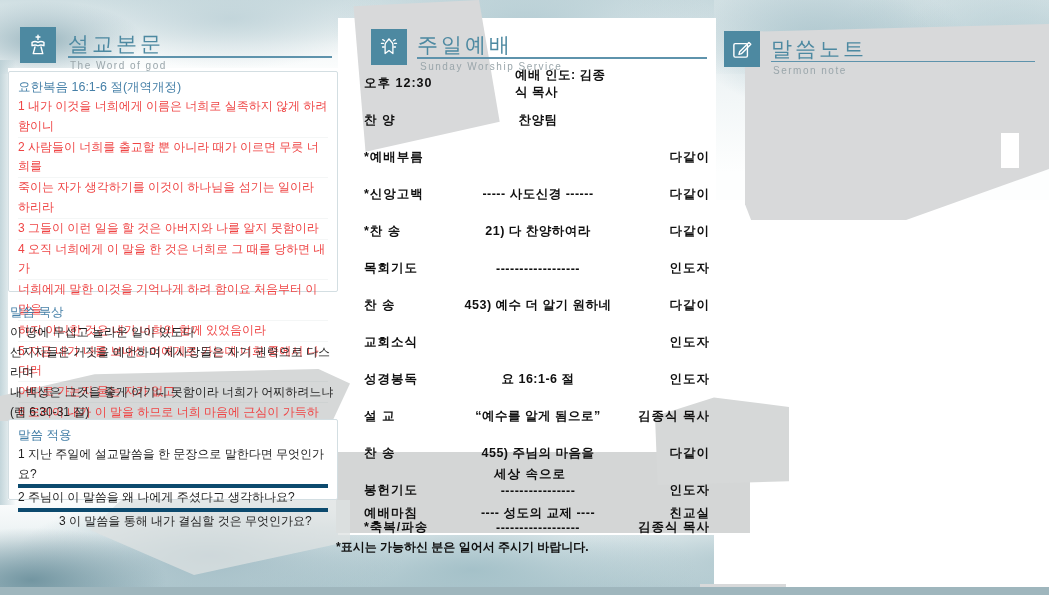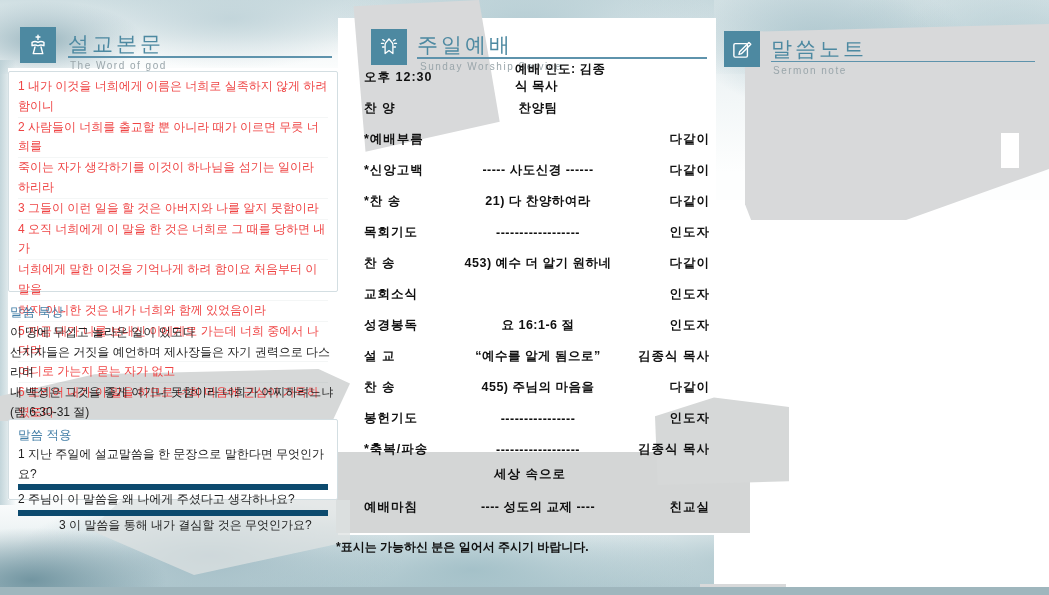--- a/index.html
+++ b/index.html
@@ -56,25 +56,25 @@
     display:flex;align-items:center;justify-content:center;}
   .col-title{position:absolute;z-index:5;font-size:21px;letter-spacing:3px;color:#4d89a1;}
   .rule{position:absolute;z-index:5;height:2px;background:#5e93ac;}
   .col-sub{position:absolute;z-index:5;font-size:10px;letter-spacing:1.5px;color:#9aa6ab;}
   
   .box{position:absolute;z-index:5;background:#fff;border:1px solid #d3dee2;border-radius:2px;
     padding:5px 9px;box-sizing:border-box;}
   .blue-h{font-size:12.5px;color:#4680a8;line-height:20px;}
   .s-line{font-size:12px;line-height:19.8px;color:#ef4444;border-bottom:1px solid rgba(120,140,145,.08);}
   .m-line{font-size:12px;line-height:20px;color:#1f1f1f;}
-  .a-line{font-size:12px;line-height:19.5px;color:#1f1f1f;border-bottom:6px solid #0c4a6e;}
+  .a-line{font-size:12px;line-height:19.5px;color:#1f1f1f;border-bottom:4px solid #0c4a6e;}
   .a-line:last-child{border-bottom:none;margin-left:41px;}
   
   .worship{position:absolute;left:350px;top:62px;width:360px;z-index:5;}
-  .wrow{display:flex;align-items:center;height:31px;font-weight:700;font-size:12.5px;color:#101010;}
+  .wrow{display:flex;align-items:center;height:31px;font-weight:700;font-size:12.5px;color:#101010;margin-top:6px;}
   .wl{width:112px;padding-left:14px;letter-spacing:1px;box-sizing:border-box;}
   .wcell{flex:1;text-align:center;letter-spacing:.5px;}
   .c-indent .wcell{text-align:left;padding-left:53px;}
   .wr{width:96px;text-align:right;letter-spacing:1px;}
   .w-section{position:absolute;left:350px;top:466px;width:360px;text-align:center;
     font-weight:700;font-size:12.5px;letter-spacing:1px;z-index:5;color:#101010;}
   .w-close{position:absolute;left:350px;top:492px;width:360px;z-index:5;}
   .w-foot{position:absolute;left:336px;top:539px;width:330px;text-align:left;
     font-weight:700;font-size:12px;z-index:5;color:#101010;}
   svg{display:block;}
@@ -107,20 +107,21 @@
       <path d="M12 3v4M10.2 4.6h3.6"></path>
       <path d="M6.5 9.5c1.8-1 3.7-1 5.5 0 1.8-1 3.7-1 5.5 0v3.2c-1.8-1-3.7-1-5.5 0-1.8-1-3.7-1-5.5 0z"></path>
       <path d="M9.2 13.8L7.6 20h8.8l-1.6-6.2"></path>
     </svg>
   </div>
   <div class="col-title" style="left:68px;top:30px;">설교본문</div>
   <div class="rule" style="left:68px;top:56px;width:264px;"></div>
   <div class="col-sub" style="left:70px;top:60px;">The Word of god</div>
 
   <div class="box" style="left:8px;top:71px;width:330px;height:221px;">
+    <div class="blue-h">요한복음 16:1-6 절(개역개정)</div>
     <div class="s-line">1 내가 이것을 너희에게 이름은 너희로 실족하지 않게 하려 함이니</div>
     <div class="s-line">2 사람들이 너희를 출교할 뿐 아니라 때가 이르면 무릇 너희를</div>
     <div class="s-line">죽이는 자가 생각하기를 이것이 하나님을 섬기는 일이라 하리라</div>
     <div class="s-line">3 그들이 이런 일을 할 것은 아버지와 나를 알지 못함이라</div>
     <div class="s-line">4 오직 너희에게 이 말을 한 것은 너희로 그 때를 당하면 내가</div>
     <div class="s-line">너희에게 말한 이것을 기억나게 하려 함이요 처음부터 이 말을</div>
     <div class="s-line">하지 아니한 것은 내가 너희와 함께 있었음이라</div>
     <div class="s-line">5 지금 내가 나를 보내신 이에게로 가는데 너희 중에서 나더러</div>
     <div class="s-line">어디로 가는지 묻는 자가 없고</div>
     <div class="s-line" style="border-bottom:none;">6 도리어 내가 이 말을 하므로 너희 마음에 근심이 가득하였도다</div>

